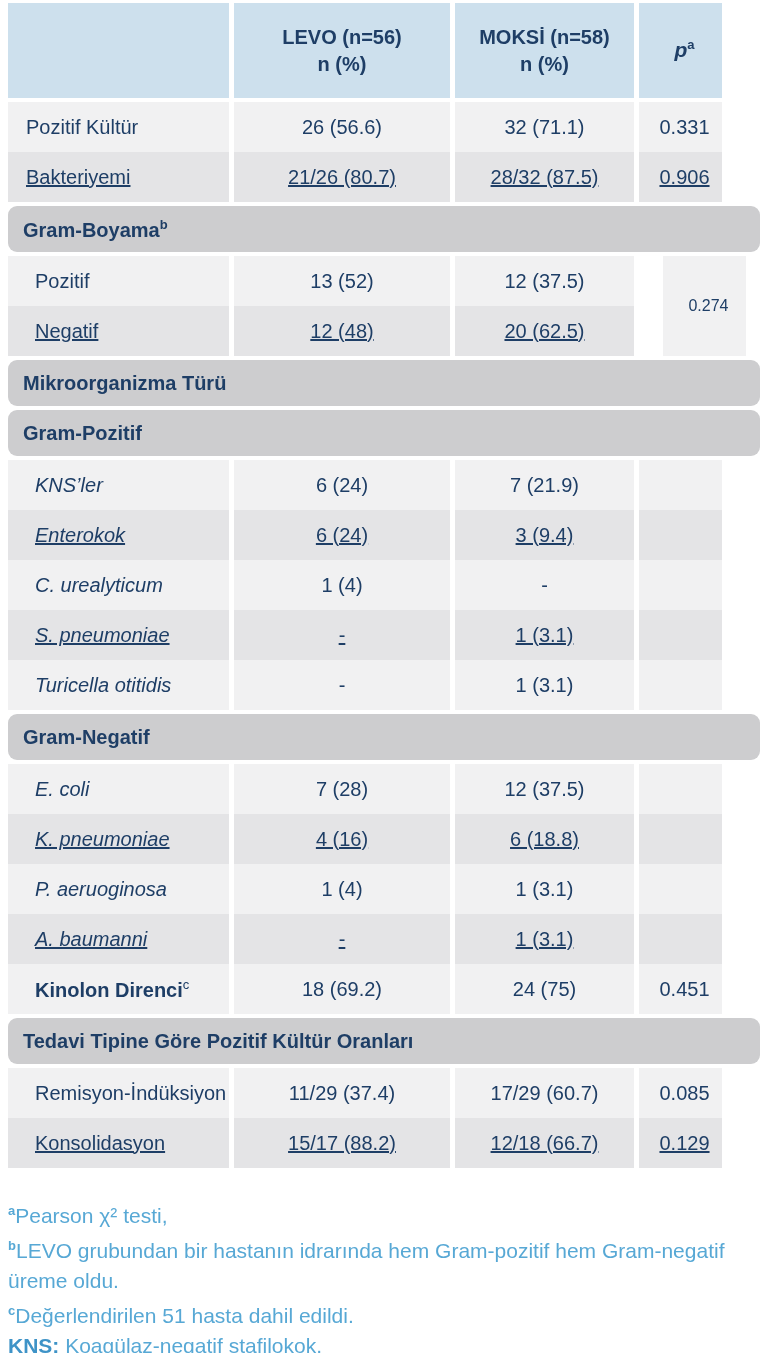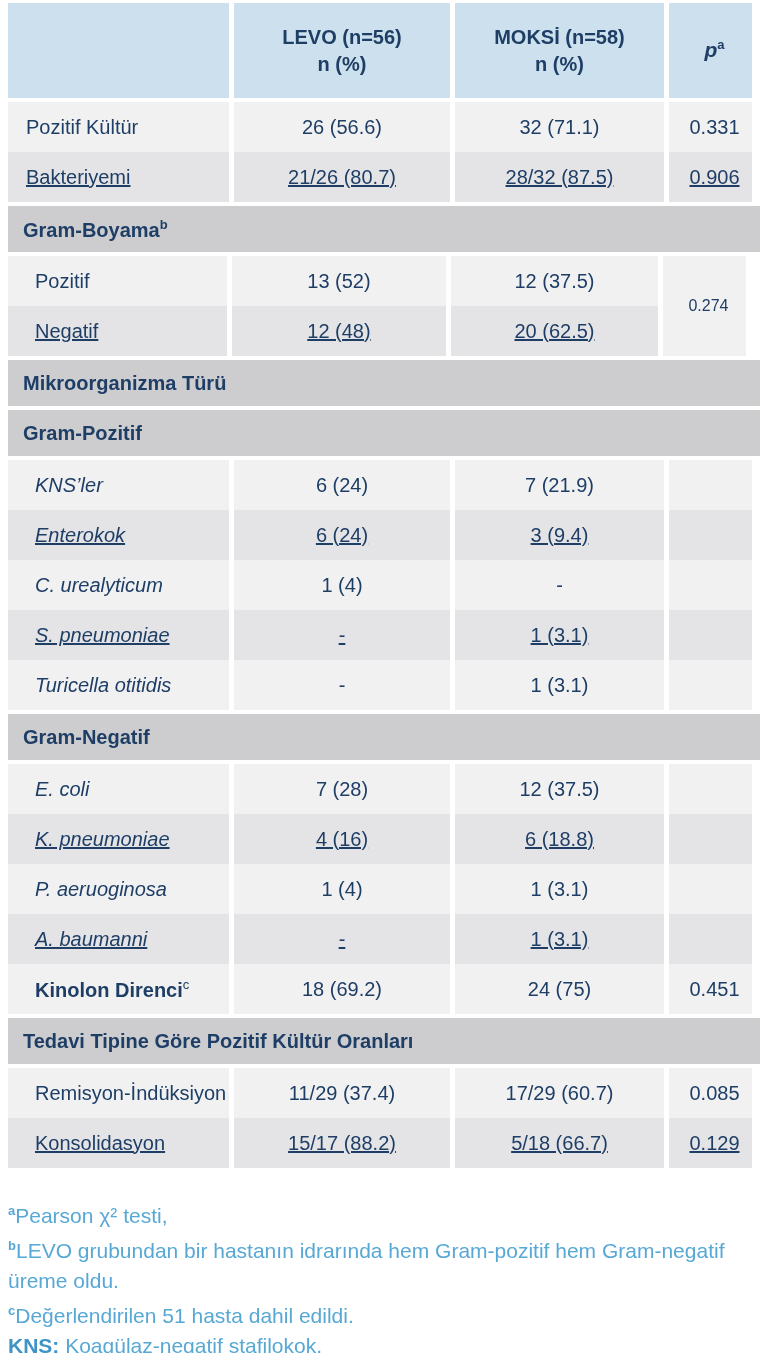--- a/index.html
+++ b/index.html
@@ -6,34 +6,34 @@
   body{width:768px;min-height:1353px;overflow:hidden;
        font-family:"Liberation Sans",sans-serif;color:#1e3e66;}
   *{box-sizing:border-box;}
 
   .tbl{width:752px;margin:3px 0 0 8px;}
 
   .band{display:flex;gap:5px;}
   .cell{display:flex;align-items:center;}
   .c-label{width:221px;}
   .c-levo{width:216px;justify-content:center;}
-  .c-moksi{width:209px;justify-content:center;}
+  .c-moksi{width:179px;justify-content:center;}
   .c-p{width:83px;justify-content:center;padding-left:8px;}
 
   
   .band.header{margin-bottom:4px;}
   .header .cell{background:#cde0ed;height:95px;}
   .hdr{flex-direction:column;justify-content:center;text-align:center;
        font-weight:700;font-size:20px;line-height:1.35;}
   .p-head{font-style:italic;font-weight:700;font-size:21px;}
   .p-head sup{font-style:normal;font-size:13px;}
 
   
   .band.sec{height:46px;background:#cdcdcf;align-items:center;
-            padding-left:15px;margin:4px 0;font-weight:700;font-size:20px;}
+            padding-left:15px;margin:4px 0;font-weight:700;font-size:20px;border-radius:9px;}
   .band.sec sup{font-size:13px;}
 
   
   .band.data .cell,.band.sub .cell{height:50px;font-size:20px;}
   .shade-light{background:#f1f1f2;}
   .shade-dark{background:#e4e4e6;text-decoration:underline;}
   .lbl{display:block;}
   .ind-1{padding-left:18px;}
   .ind-2{padding-left:27px;}
   .it{font-style:italic;}
@@ -207,21 +207,21 @@
         </div>
         <div class="cell c-levo shade-light">11/29 (37.4)</div>
         <div class="cell c-moksi shade-light">17/29 (60.7)</div>
         <div class="cell c-p shade-light">0.085</div>
       </div>
       <div class="band data">
         <div class="cell c-label shade-dark">
           <span class="lbl ind-2">Konsolidasyon</span>
         </div>
         <div class="cell c-levo shade-dark">15/17 (88.2)</div>
-        <div class="cell c-moksi shade-dark">5/18 (66.7)</div>
+        <div class="cell c-moksi shade-dark">12/18 (66.7)</div>
         <div class="cell c-p shade-dark">0.129</div>
       </div>
     </div>
 </div>
 
 <div class="footnotes" id="footnotes">
     <div><sup class="fn-sup">a</sup><span>Pearson χ² testi,</span></div>
     <div><sup class="fn-sup">b</sup><span>LEVO grubundan bir hastanın idrarında hem Gram-pozitif hem Gram-negatif üreme oldu.</span></div>
     <div><sup class="fn-sup">c</sup><span>Değerlendirilen 51 hasta dahil edildi.</span></div>
     <div><span class="fn-prefix">KNS:</span><span> Koagülaz-negatif stafilokok.</span></div>

